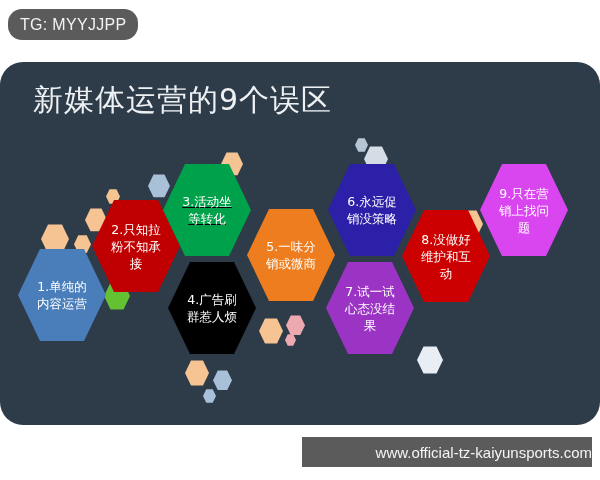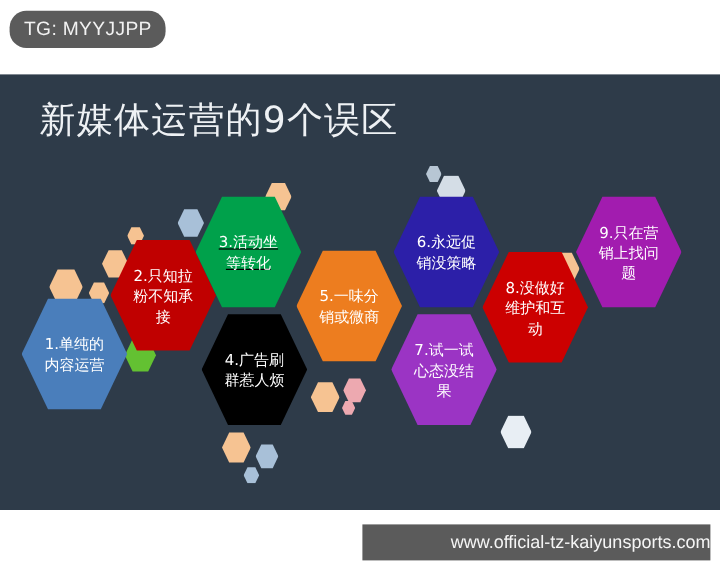--- a/index.html
+++ b/index.html
@@ -35,20 +35,21 @@
 
   
   #slide {
     position: absolute;
     left: 0;
     top: 62px;
     width: 600px;
     height: 363px;
     background: #2e3b49;
     overflow: hidden;
+    border-radius: 23px;
   }
 
   #slide-title {
     position: absolute;
     left: 33px;
     top: 18px;
     font-size: 30px;
     color: #eef1f4;
     letter-spacing: 1px;
     font-family: "DejaVu Sans", "Liberation Sans", sans-serif;
@@ -143,21 +144,21 @@
       </div>
       <div class="hex" style="left: 328px; top: 100px; width: 88px; height: 96px; background: rgb(44, 31, 168);">
         <span class="hex-label">6.永远促销没策略</span>
       </div>
       <div class="hex" style="left: 326px; top: 198px; width: 88px; height: 96px; background: rgb(155, 52, 196); justify-content: center;">
         <span class="hex-label">7.试一试心态没结果</span>
       </div>
       <div class="hex" style="left: 402px; top: 146px; width: 88px; height: 96px; background: rgb(204, 0, 0);">
         <span class="hex-label">8.没做好维护和互动</span>
       </div>
-      <div class="hex" style="left: 480px; top: 100px; width: 88px; height: 96px; background: #a21caf;">
+      <div class="hex" style="left: 480px; top: 100px; width: 88px; height: 96px; background: #d946ef;">
         <span class="hex-label">9.只在营销上找问题</span>
       </div>
     </div>
 </div>
 
 <div id="url-banner">
   <span>www.official-tz-kaiyunsports.com</span>
 </div>
 
 </body></html>

